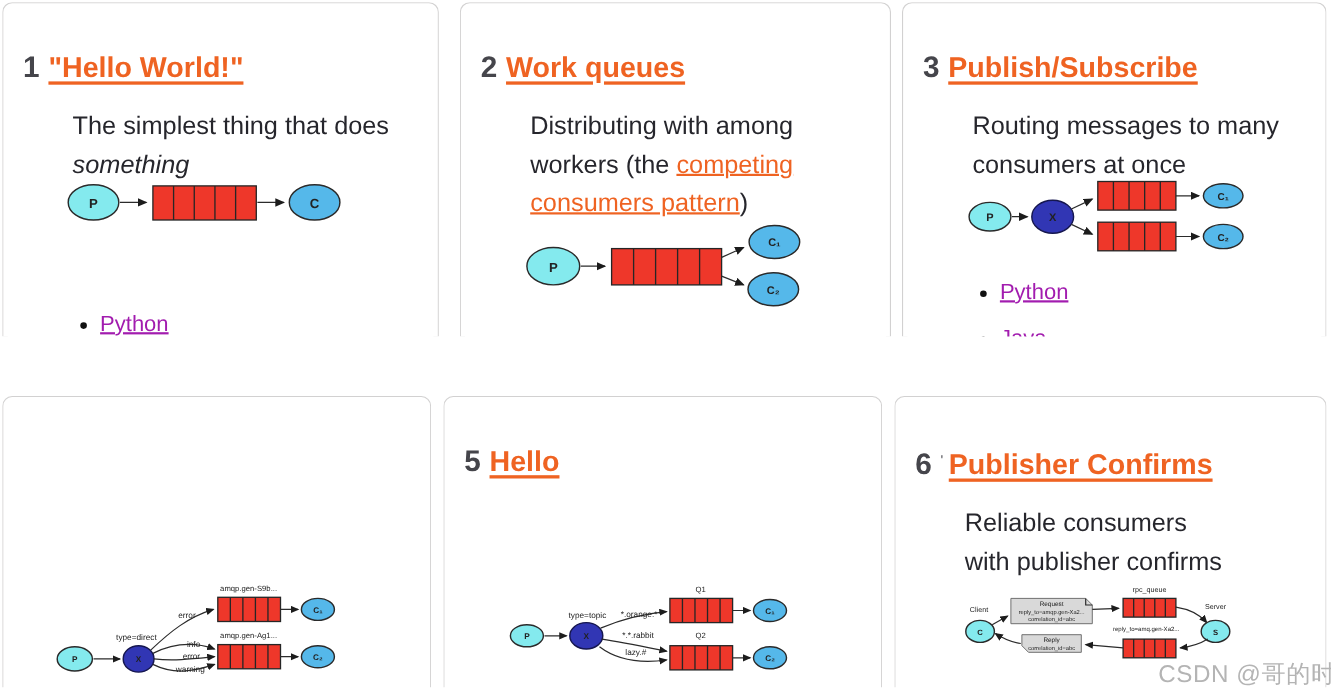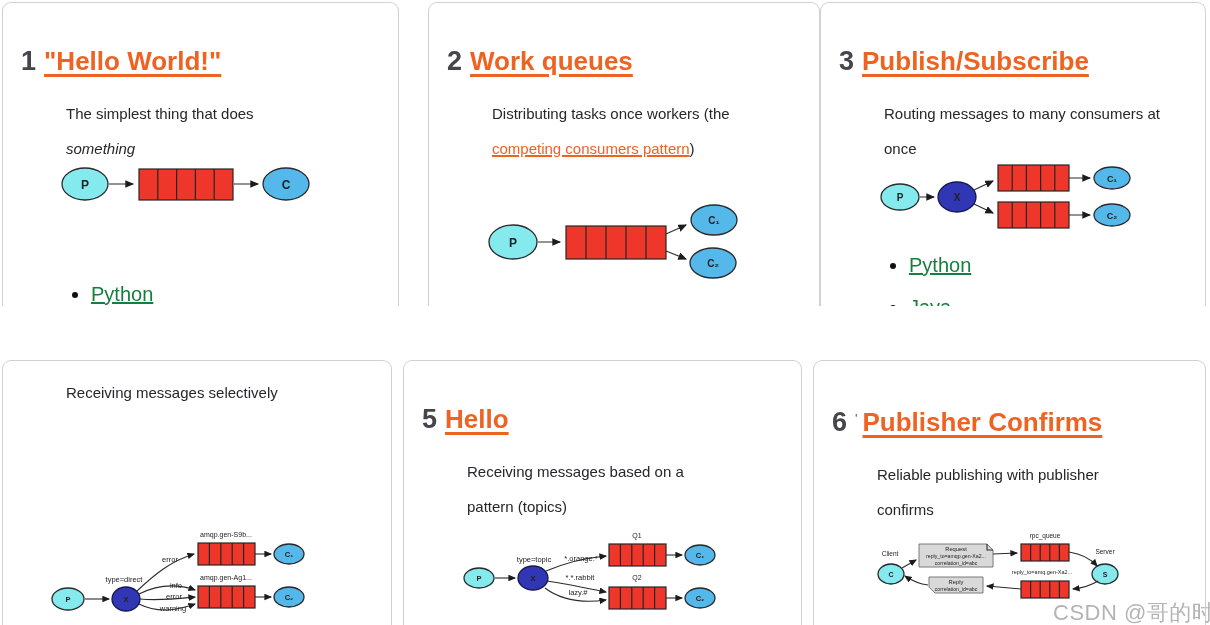--- a/index.html
+++ b/index.html
@@ -5,27 +5,27 @@
   html,body{margin:0;padding:0;background:#ffffff;}
   #screen{position:relative;width:1210px;height:625px;background:#ffffff;overflow:hidden;
           font-family:"Liberation Sans",sans-serif;}
   .card{position:absolute;background:#ffffff;border:1px solid #d2d1d1;border-bottom:none;
         border-radius:9px 9px 0 0;overflow:hidden;}
   .card-head{margin:41px 0 0 18px;line-height:34px;white-space:nowrap;}
   .num{font-size:27px;font-weight:bold;color:#45454b;margin-right:8px;}
   .num-mark{font-size:13px;color:#55555b;margin-right:5px;vertical-align:8px;}
   .title{font-size:26px;font-weight:bold;color:#ef6322;text-decoration:underline;
          text-decoration-thickness:3px;text-underline-offset:4px;cursor:pointer;}
-  .desc{margin:14px 0 0 63px;font-size:15px;line-height:35px;color:#26262c;}
+  .desc{margin:14px 0 0 63px;font-size:23px;line-height:35px;color:#26262c;}
   .desc .d-block{display:block;}
   .inline-link{color:#ef6322;text-decoration:underline;text-decoration-thickness:2px;cursor:pointer;}
   ul.links{list-style:disc;margin:0;padding:0 0 0 88px;color:#111;}
   ul.links li{font-size:20px;line-height:24px;}
   ul.links li + li{margin-top:18px;}
-  ul.links a{color:#15803d;text-decoration:underline;text-decoration-thickness:2px;cursor:pointer;}
+  ul.links a{color:#a21caf;text-decoration:underline;text-decoration-thickness:2px;cursor:pointer;}
   svg.diagram{position:absolute;left:0;top:0;pointer-events:none;}
   svg.diagram text{font-family:"Liberation Sans","DejaVu Sans",sans-serif;fill:#222;}
   .node-label{font-weight:bold;fill:#15151a;}
   .q{fill:#ee372a;stroke:#262626;stroke-width:1.2;}
   .qd{stroke:#262626;stroke-width:1.2;}
   .edge{fill:none;stroke:#2b2b2b;stroke-width:1.1;}
   .prod{fill:#84eaee;stroke:#2a2a2a;stroke-width:1.3;}
   .cons{fill:#55b8ea;stroke:#2a2a2a;stroke-width:1.3;}
   .exch{fill:#3136b4;stroke:#16174f;stroke-width:1.3;}
   .notebox{fill:#d9d9d9;stroke:#6e6e6e;stroke-width:0.9;}
@@ -63,25 +63,25 @@
       <path class="edge" d="M231,181 L255,181" marker-end="url(#ar1)"></path>
       <ellipse class="cons" cx="283" cy="181" rx="23" ry="16"></ellipse>
       <text class="node-label" x="283" y="186" text-anchor="middle" font-size="12">C</text>
     </svg>
     <ul class="links" style="margin-top:116px">
       <li><a>Python</a></li>
 
     </ul>
   </div>
 
-  <div class="card" style="left:428px;top:2px;width:390px;height:303px">
+  <div class="card" style="left:418px;top:2px;width:390px;height:303px">
     <div class="card-head">
       <span class="num">2</span><a class="title">Work queues</a>
     </div>
-    <p class="desc" style="width:252px"><span>Distributing tasks once workers (the </span><a class="inline-link">competing consumers pattern</a><span>)</span></p>
+    <p class="desc" style="width:252px"><span>Distributing with among workers (the </span><a class="inline-link">competing consumers pattern</a><span>)</span></p>
     <svg class="diagram" width="390" height="303" viewBox="0 0 390 303">
       <defs>
           <marker id="ar2" markerWidth="9" markerHeight="8" refX="7" refY="3.5" orient="auto">
         <path d="M0,0 L8,3.5 L0,7 z" fill="#1c1c1c"></path>
           </marker>
         </defs>
       <ellipse class="prod" cx="84" cy="239" rx="24" ry="17"></ellipse>
       <text class="node-label" x="84" y="244" text-anchor="middle" font-size="12">P</text>
       <path class="edge" d="M109,239 L131,239" marker-end="url(#ar2)"></path>
       <rect class="q" x="137" y="223" width="100" height="33"></rect>
@@ -133,21 +133,20 @@
       <ellipse class="cons" cx="291" cy="212" rx="18" ry="11"></ellipse>
       <text class="node-label" x="291" y="216" text-anchor="middle" font-size="9">C₂</text>
     </svg>
     <ul class="links" style="margin-top:87px">
       <li><a>Python</a></li>
       <li><a>Java</a></li>
     </ul>
   </div>
 
   <div class="card" style="left:2px;top:360px;width:388px;height:265px">
-    <p class="desc" style="width:220px"><span>Receiving messages selectively</span></p>
     <svg class="diagram" width="388" height="265" viewBox="0 0 388 265">
       <defs>
           <marker id="ar4" markerWidth="8" markerHeight="7" refX="6" refY="3" orient="auto">
         <path d="M0,0 L7,3 L0,6 z" fill="#1c1c1c"></path>
           </marker>
         </defs>
       <text class="tiny" x="223" y="176" text-anchor="middle" font-size="7">amqp.gen-S9b...</text>
       <rect class="q" x="195" y="182" width="57" height="22"></rect>
       <line class="qd" x1="206.4" y1="182" x2="206.4" y2="204"></line>
       <line class="qd" x1="217.8" y1="182" x2="217.8" y2="204"></line>
@@ -179,21 +178,20 @@
       <path class="edge" d="M252,236 L268,236" marker-end="url(#ar4)"></path>
       <ellipse class="cons" cx="286" cy="236" rx="15" ry="10"></ellipse>
       <text class="node-label" x="286" y="239" text-anchor="middle" font-size="7.5">C₂</text>
     </svg>
   </div>
 
   <div class="card" style="left:403px;top:360px;width:397px;height:265px">
     <div class="card-head">
       <span class="num">5</span><a class="title">Hello</a>
     </div>
-    <p class="desc" style="width:250px"><span>Receiving messages based on a pattern (topics)</span></p>
     <svg class="diagram" width="397" height="265" viewBox="0 0 397 265">
       <defs>
           <marker id="ar5" markerWidth="8" markerHeight="7" refX="6" refY="3" orient="auto">
         <path d="M0,0 L7,3 L0,6 z" fill="#1c1c1c"></path>
           </marker>
         </defs>
       <text class="tiny" x="233" y="177" text-anchor="middle" font-size="7">Q1</text>
       <rect class="q" x="205" y="183" width="57" height="22"></rect>
       <line class="qd" x1="216.4" y1="183" x2="216.4" y2="205"></line>
       <line class="qd" x1="227.8" y1="183" x2="227.8" y2="205"></line>
@@ -223,21 +221,21 @@
       <path class="edge" d="M262,237 L278,237" marker-end="url(#ar5)"></path>
       <ellipse class="cons" cx="296" cy="237" rx="15" ry="10"></ellipse>
       <text class="node-label" x="296" y="240" text-anchor="middle" font-size="7.5">C₂</text>
     </svg>
   </div>
 
   <div class="card" style="left:813px;top:360px;width:391px;height:265px">
     <div class="card-head">
       <span class="num">6</span><span class="num-mark">'</span><a class="title">Publisher Confirms</a>
     </div>
-    <p class="desc" style="width:245px"><span>Reliable publishing with publisher confirms</span></p>
+    <p class="desc" style="width:245px"><span>Reliable consumers with publisher confirms</span></p>
     <svg class="diagram" width="391" height="265" viewBox="0 0 391 265">
       <defs>
           <marker id="ar6" markerWidth="8" markerHeight="7" refX="6" refY="3" orient="auto">
         <path d="M0,0 L7,3 L0,6 z" fill="#1c1c1c"></path>
           </marker>
         </defs>
       <text class="tiny" x="76" y="195" text-anchor="middle" font-size="6.5">Client</text>
       <ellipse class="prod" cx="77" cy="213" rx="13" ry="10"></ellipse>
       <text class="node-label" x="77" y="216" text-anchor="middle" font-size="7">C</text>
       <path class="edge" d="M88,207 L102,199" marker-end="url(#ar6)"></path>

